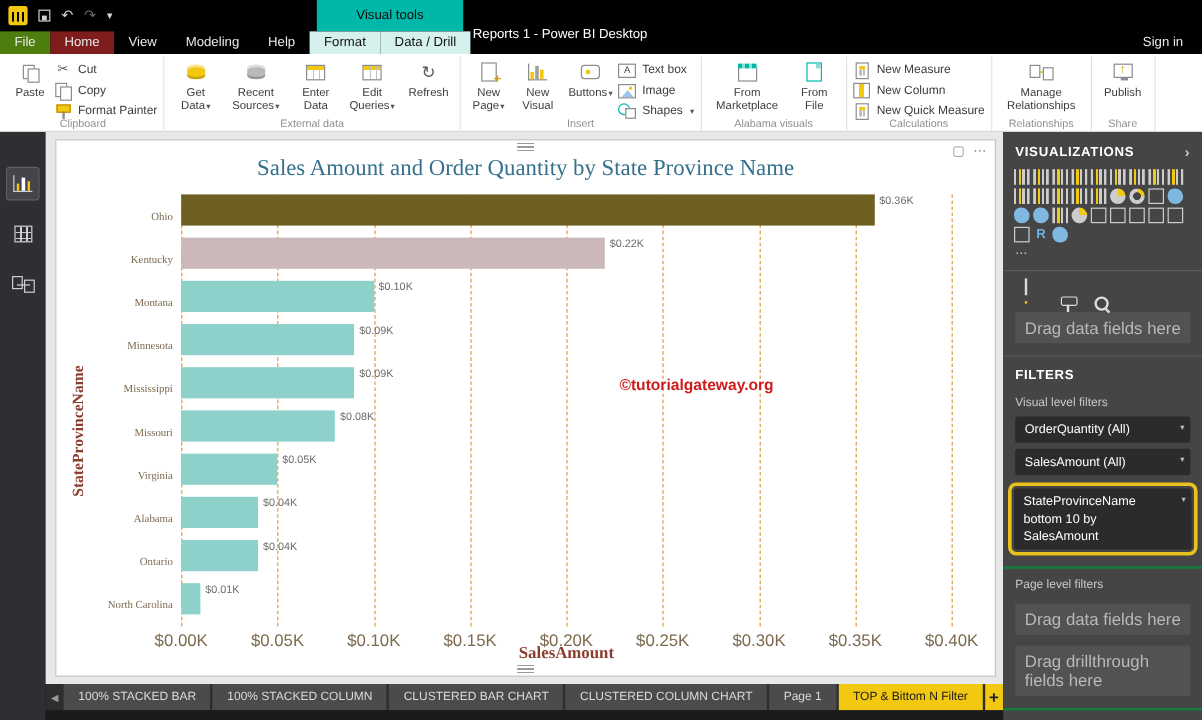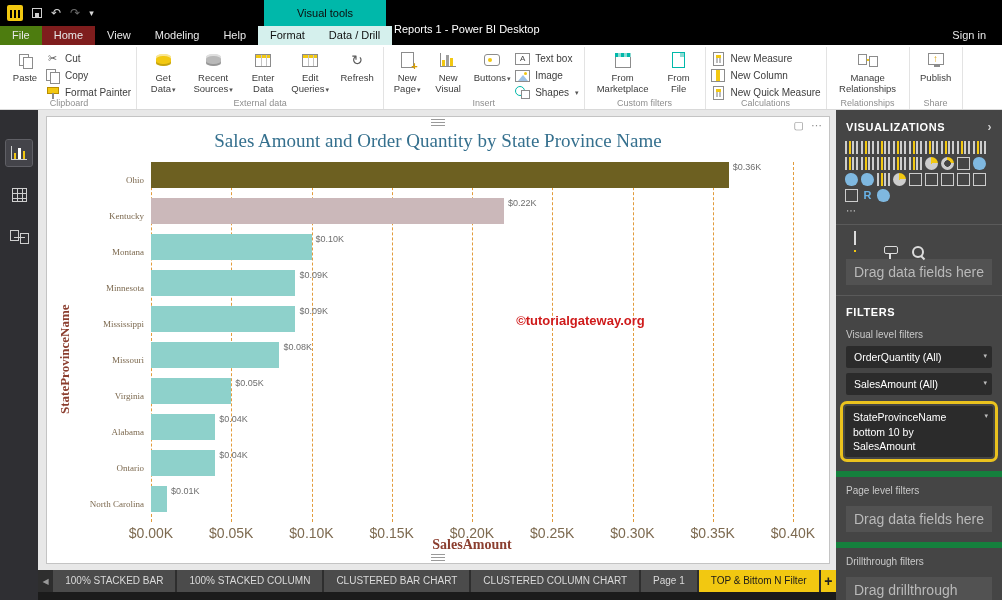--- a/index.html
+++ b/index.html
@@ -155,21 +155,21 @@
                linear-gradient(transparent 0 3px,#dcdcdc 3px 4px,transparent 4px 7px,#dcdcdc 7px 8px,transparent 8px); }
   .rolleri { width:14px; height:13px; position:relative; }
   .rolleri::before { content:""; position:absolute; top:0; left:0; width:12px; height:6px; border:1px solid #dcdcdc; border-radius:2px; }
   .rolleri::after { content:""; position:absolute; left:5px; top:7px; width:2px; height:6px; background:#dcdcdc; }
   .magi { width:14px; height:14px; position:relative; }
   .magi::before { content:""; position:absolute; top:0; left:0; width:8px; height:8px; border:2px solid #dcdcdc; border-radius:50%; }
   .magi::after { content:""; position:absolute; left:9px; top:9px; width:5px; height:2px; background:#dcdcdc; transform:rotate(45deg); transform-origin:left center; }
   .dragbox { margin:7px 10px 2px; background:#525252; color:#b9b9b9; font-size:14px; padding:5px 8px; }
   .sectionlabel { padding:8px 10px 3px; color:#c9c9c9; font-size:10px; }
   .fheader { padding:10px 10px 3px; font-weight:bold; letter-spacing:.6px; border-top:1px solid #5a5a5a; margin-top:8px; }
-  .sep { border-top:6px solid #15803d; margin-top:8px; }
+  .sep { border-top:2px solid #15803d; margin-top:8px; }
   .chips { display:flex; flex-direction:column; gap:5px; padding:3px 10px 0; }
   .chip { background:#2b2b2b; border-radius:2px; padding:4px 16px 4px 8px; position:relative; font-size:10.5px; line-height:1.35; }
   .chip .chev { position:absolute; right:5px; top:5px; color:#bdbdbd; font-size:7px; }
   .ring { border:3px solid #eac21e; border-radius:7px; padding:2px; margin:1px -6px; }
 
   
   .tabsbar { flex:0 0 22px; background:#2e2e2e; display:flex; align-items:stretch; gap:2px; padding-left:2px; overflow:hidden; }
   .tscroll { width:16px; color:#9a9a9a; font-size:8px; display:flex; align-items:center; justify-content:center; }
   .pgtab { background:#4b4b4b; color:#dadada; font-size:10px; line-height:22px; padding:0 12px; white-space:nowrap; }
   .pgtab.active { background:#f2c811; color:#1a1a1a; }
@@ -318,21 +318,21 @@
             <span class="storei"></span>
           </span>
         <span>From Marketplace</span>
       </div>
       <div class="rbtn w40">
         <span class="ric">
             <span class="filei"></span>
           </span>
         <span>From File</span>
       </div>
-      <div class="glabel">Custom filters</div>
+      <div class="glabel">Alabama visuals</div>
     </div>
 
     <div class="rgroup">
       <div class="rcol">
         <div class="rsm">
             <span class="ric">
               <span class="calci"></span>
             </span>
             <span>New Measure</span>
           </div>
@@ -582,20 +582,19 @@
               <div class="chip-line">StateProvinceName</div>
               <div class="chip-line">bottom 10 by SalesAmount</div>
               <span class="chev">▾</span>
             </div>
           </div>
         </div>
 
       <div class="sectionlabel sep">Page level filters</div>
       <div class="dragbox">Drag data fields here</div>
 
-      <div class="sectionlabel sep">Drillthrough filters</div>
       <div class="dragbox">Drag drillthrough fields here</div>
 
       <div class="sectionlabel sep">Report level filters</div>
 
     </div>
   </div>
 </div>
 
 </body></html>

